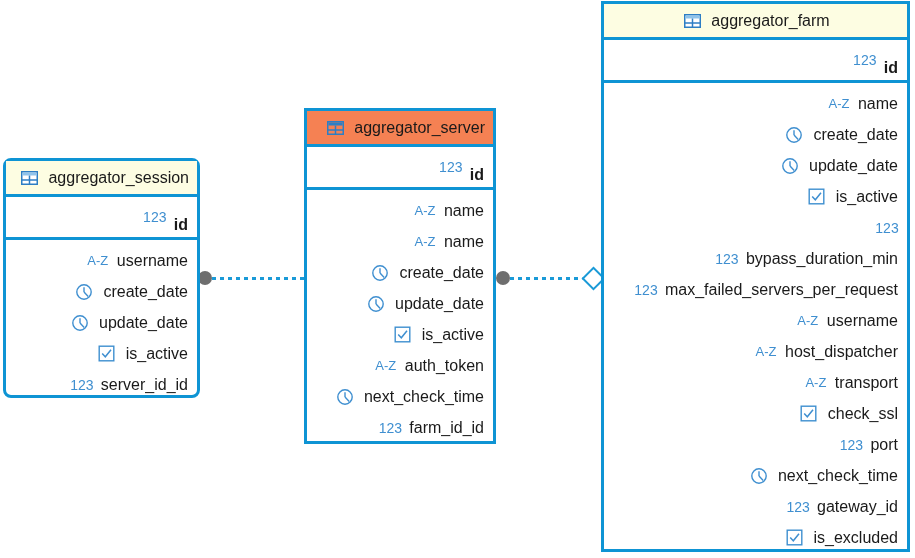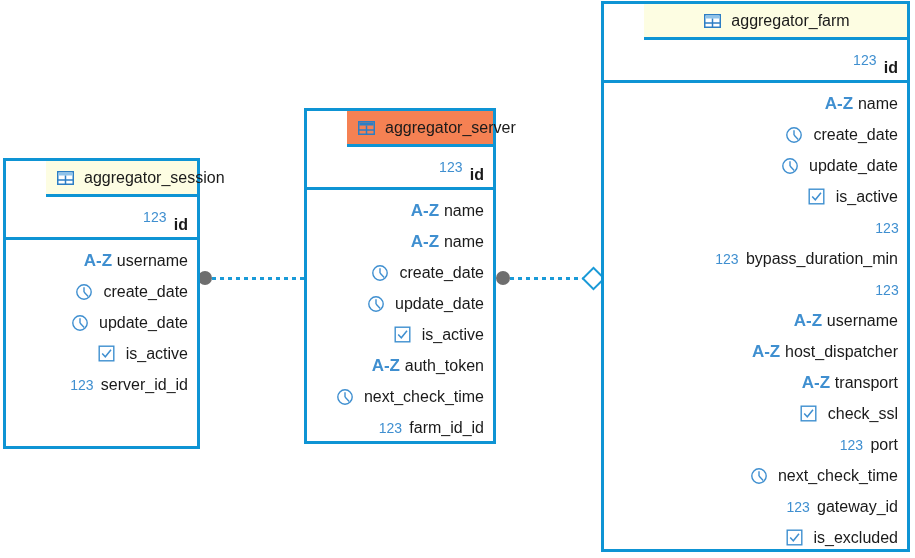--- a/index.html
+++ b/index.html
@@ -33,26 +33,25 @@
     height: 36px;
     display: flex;
     align-items: center;
     justify-content: center;
     gap: 8px;
     font-size: 16px;
     color: #1a1a1a;
     border-bottom: 3px solid #0e94d4;
     padding: 0 8px;
     white-space: nowrap;
-    margin-left: 40px;
   }
   .entity-header.tint-cream { background: #fdfde2; }
   .entity-header.tint-orange { background: #f58153; }
 
-  .entity-header.align-left { justify-content: flex-start; }
+  .entity-header.align-left { justify-content: flex-end; }
 
   .pk-section {
     box-sizing: border-box;
     border-bottom: 3px solid #0e94d4;
     padding: 4px 0 5px 0;
   }
 
   .cols-section {
     box-sizing: border-box;
     padding: 5px 0 6px 0;
@@ -84,21 +83,21 @@
   }
   .icon svg { display: block; }
 
   .icon-text {
     font-size: 14px;
     color: #3f8fd0;
     letter-spacing: 0px;
     line-height: 1;
     font-family: "Liberation Sans", sans-serif;
   }
-  .icon-text.az { font-size: 17px; font-weight: bold; }
+  .icon-text.az { font-size: 13px; font-weight: normal; }
 
   
   .rel {
     position: absolute;
     height: 22px;
     display: flex;
     align-items: center;
   }
   .rel-dot {
     flex: 0 0 auto;
@@ -133,21 +132,21 @@
     <span class="rel-dot"></span>
     <span class="rel-line"></span>
   </div>
 
   <div class="rel" style="left:496px; top:267px; width:106px;">
     <span class="rel-dot"></span>
     <span class="rel-line"></span>
     <span class="rel-diamond"></span>
   </div>
 
-  <div class="entity" style="left:3px; top:158px; width:197px; height:291px;">
+  <div class="entity" style="left:3px; top:158px; width:197px; height:240px;border-radius:8px;">
     <div class="entity-header tint-cream align-left">
       <span class="icon">
         <svg width="17" height="14" viewBox="0 0 17 14">
           <rect x="0.75" y="0.75" width="15.5" height="12.5" fill="#ffffff" stroke="#2d7ec4" stroke-width="1.5"></rect>
           <rect x="1.5" y="1.5" width="14" height="3" fill="#8fc3ea"></rect>
           <line x1="8.5" y1="4.5" x2="8.5" y2="13.25" stroke="#2d7ec4" stroke-width="1.5"></line>
           <line x1="0.75" y1="9" x2="16.25" y2="9" stroke="#2d7ec4" stroke-width="1.5"></line>
         </svg>
       </span>
       <span>aggregator_session</span>
@@ -362,20 +361,21 @@
       <div class="col-row">
         <span class="icon">
           <span class="icon-text">123</span>
         </span>
         <span class="col-name">bypass_duration_min</span>
       </div>
       <div class="col-row">
         <span class="icon">
           <span class="icon-text">123</span>
         </span>
+        <span class="col-name">max_failed_servers_per_request</span>
       </div>
       <div class="col-row">
         <span class="icon">
           <span class="icon-text az">A-Z</span>
         </span>
         <span class="col-name">username</span>
       </div>
       <div class="col-row">
         <span class="icon">
           <span class="icon-text az">A-Z</span>

